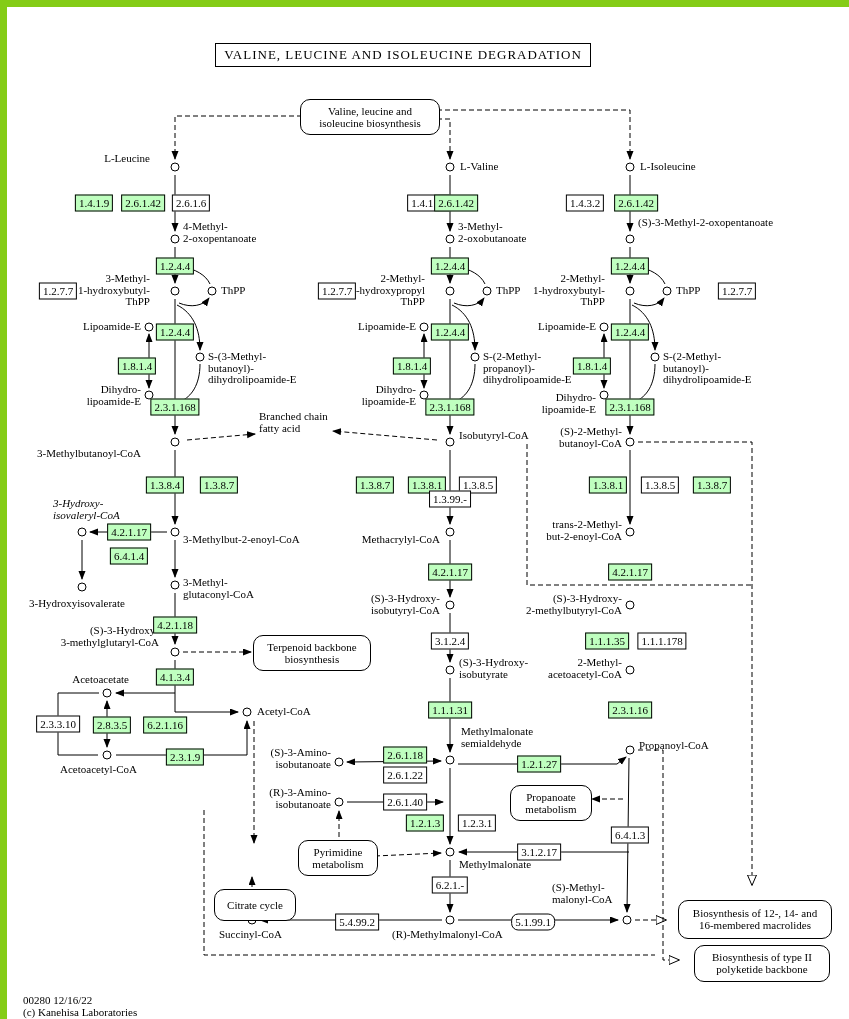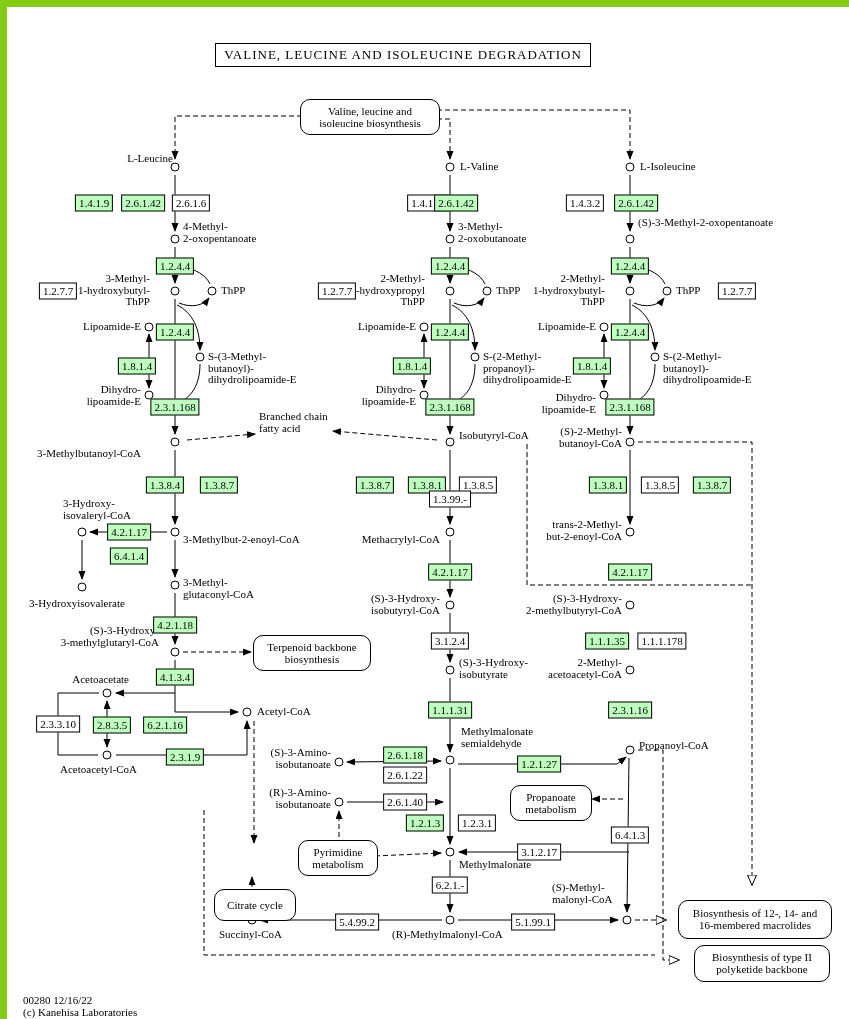--- a/index.html
+++ b/index.html
@@ -200,22 +200,22 @@
       <div class="enzyme green" style="left: 398px; top: 748px;">2.6.1.18</div>
       <div class="enzyme" style="left: 398px; top: 768px;">2.6.1.22</div>
       <div class="enzyme" style="left: 398px; top: 795px;">2.6.1.40</div>
       <div class="enzyme green" style="left: 532px; top: 757px;">1.2.1.27</div>
       <div class="enzyme green" style="left: 418px; top: 816px;">1.2.1.3</div>
       <div class="enzyme" style="left: 470px; top: 816px;">1.2.3.1</div>
       <div class="enzyme" style="left: 623px; top: 828px;">6.4.1.3</div>
       <div class="enzyme" style="left: 532px; top: 845px;">3.1.2.17</div>
       <div class="enzyme" style="left: 443px; top: 878px;">6.2.1.-</div>
       <div class="enzyme" style="left: 350px; top: 915px;">5.4.99.2</div>
-      <div class="enzyme" style="left: 526px; top: 915px;">5.1.99.1</div>
-      <div class="mlabel r" style="right: 681px; top: 146px;">
+      <div class="enzyme" style="left: 526px; top: 915px; border-radius: 7px;">5.1.99.1</div>
+      <div class="mlabel r" style="right: 704px; top: 146px;">
         <div>L-Leucine</div>
       </div>
       <div class="mlabel" style="left: 453px; top: 154px;">
         <div>L-Valine</div>
       </div>
       <div class="mlabel" style="left: 633px; top: 154px;">
         <div>L-Isoleucine</div>
       </div>
       <div class="mlabel" style="left: 176px; top: 214px;">
         <div>4-Methyl-</div>
@@ -295,21 +295,21 @@
       <div class="mlabel" style="left: 30px; top: 441px;">
         <div>3-Methylbutanoyl-CoA</div>
       </div>
       <div class="mlabel" style="left: 452px; top: 423px;">
         <div>Isobutyryl-CoA</div>
       </div>
       <div class="mlabel r" style="right: 232px; top: 419px;">
         <div>(S)-2-Methyl-</div>
         <div>butanoyl-CoA</div>
       </div>
-      <div class="mlabel" style="left: 56px; top: 491px;">
+      <div class="mlabel" style="left: 46px; top: 491px; font-style: italic;">
         <div>3-Hydroxy-</div>
         <div>isovaleryl-CoA</div>
       </div>
       <div class="mlabel" style="left: 176px; top: 527px;">
         <div>3-Methylbut-2-enoyl-CoA</div>
       </div>
       <div class="mlabel" style="left: 22px; top: 591px;">
         <div>3-Hydroxyisovalerate</div>
       </div>
       <div class="mlabel" style="left: 176px; top: 570px;">

